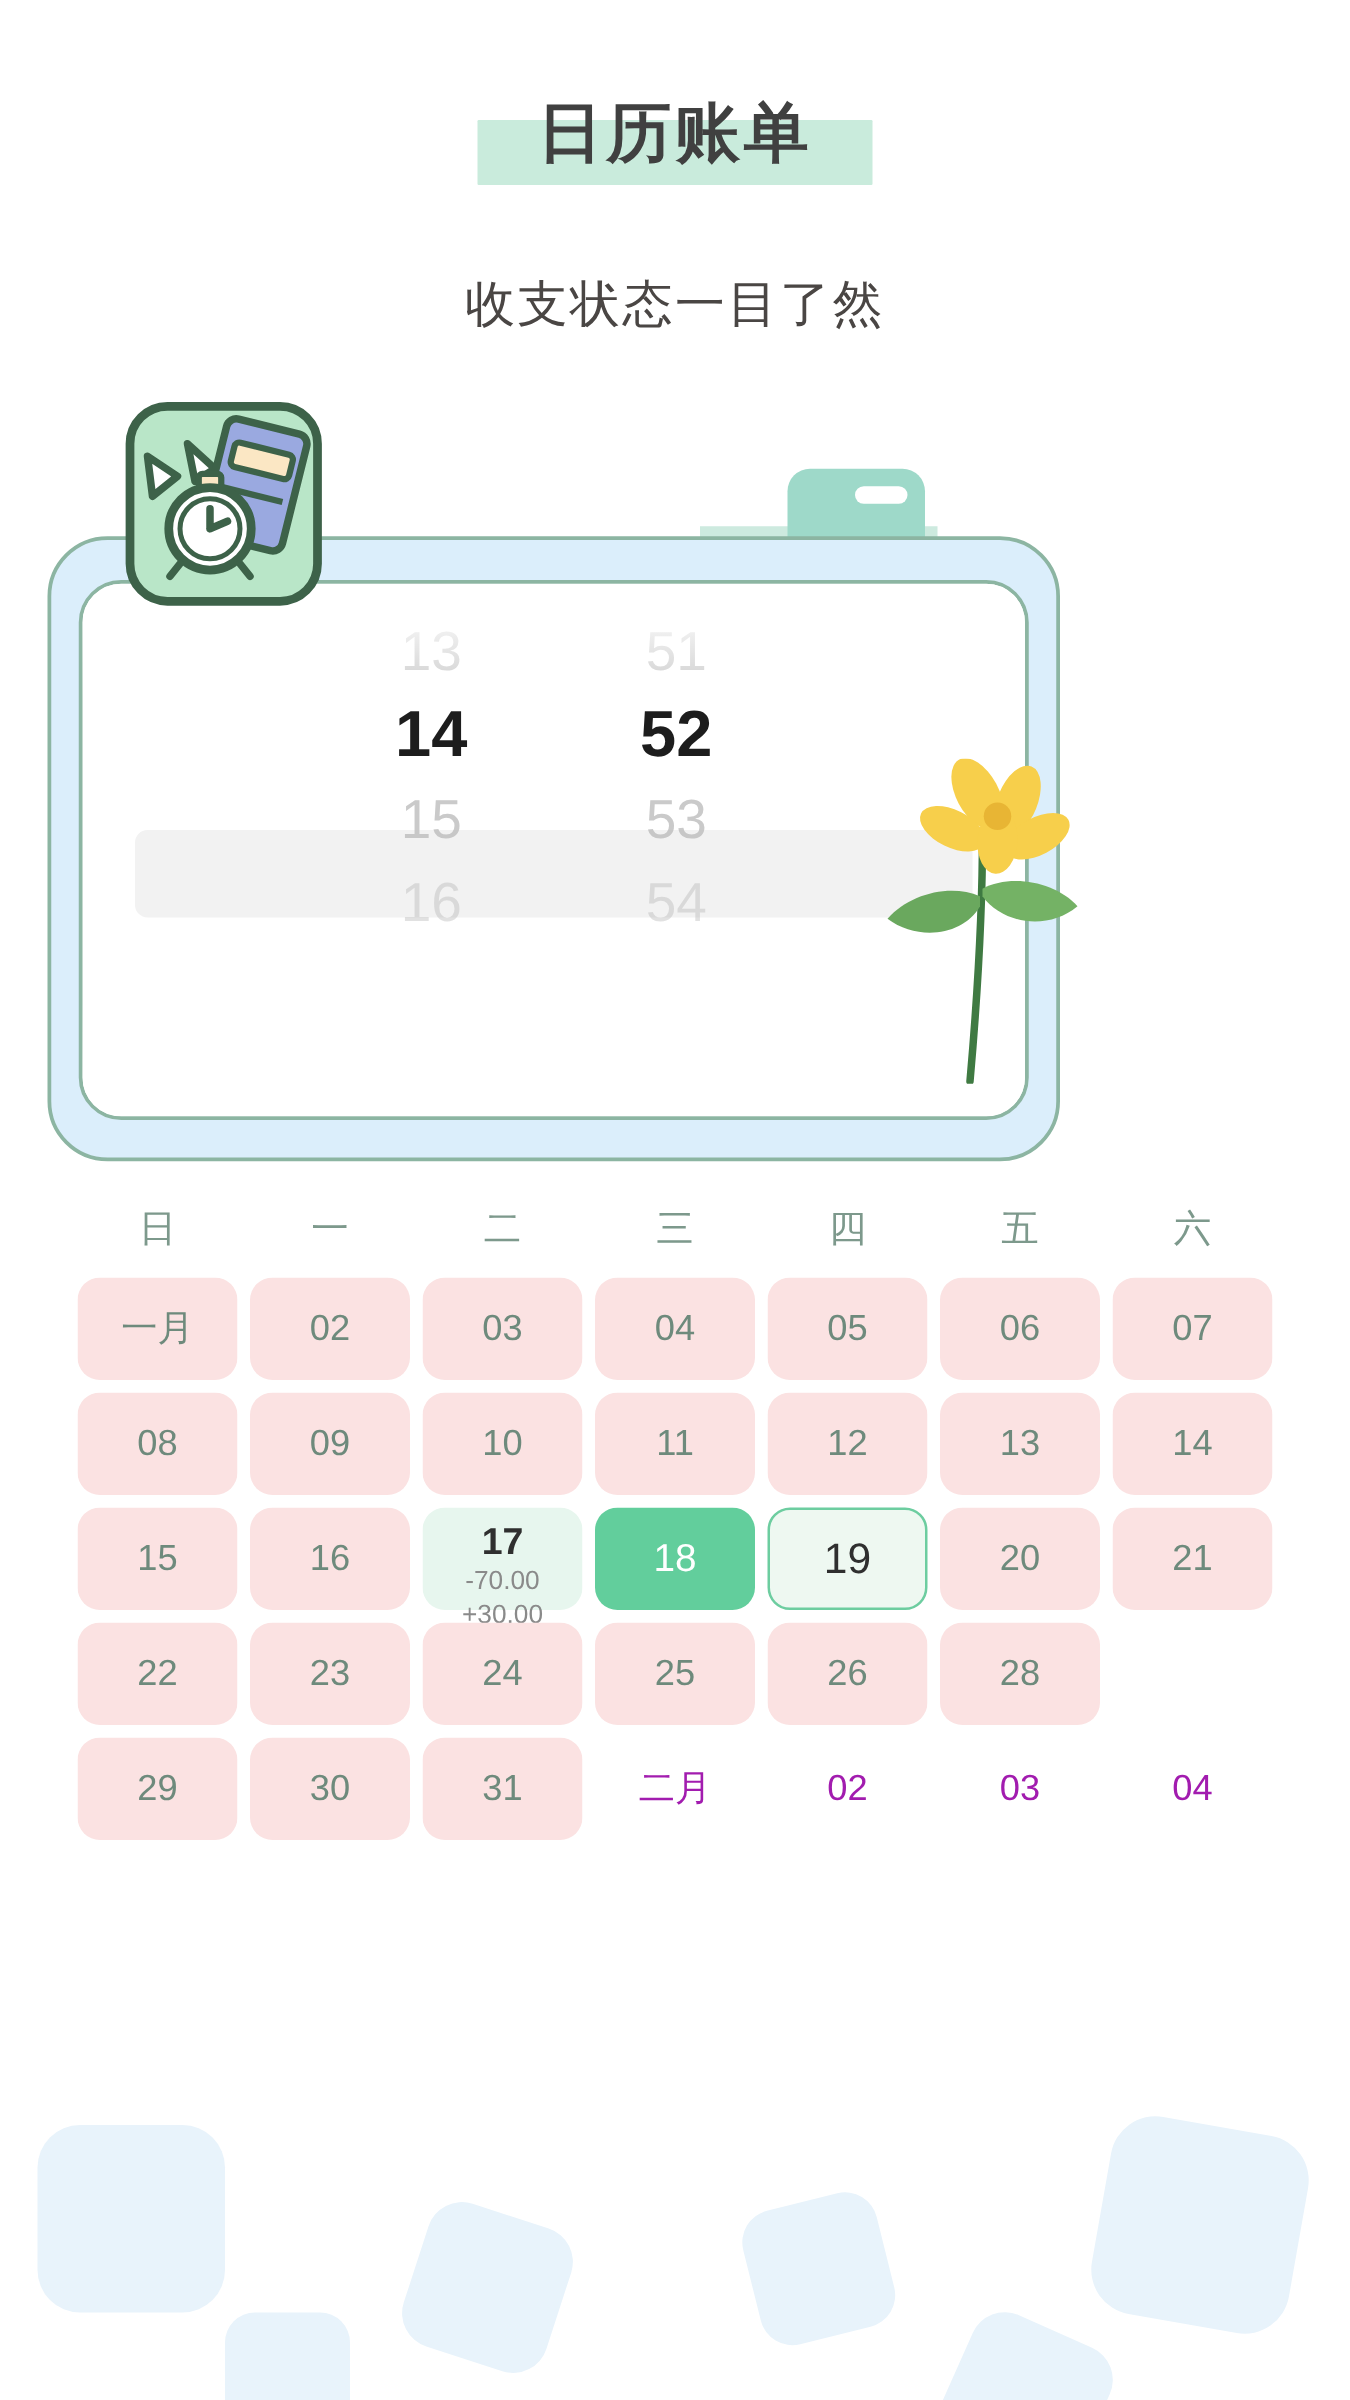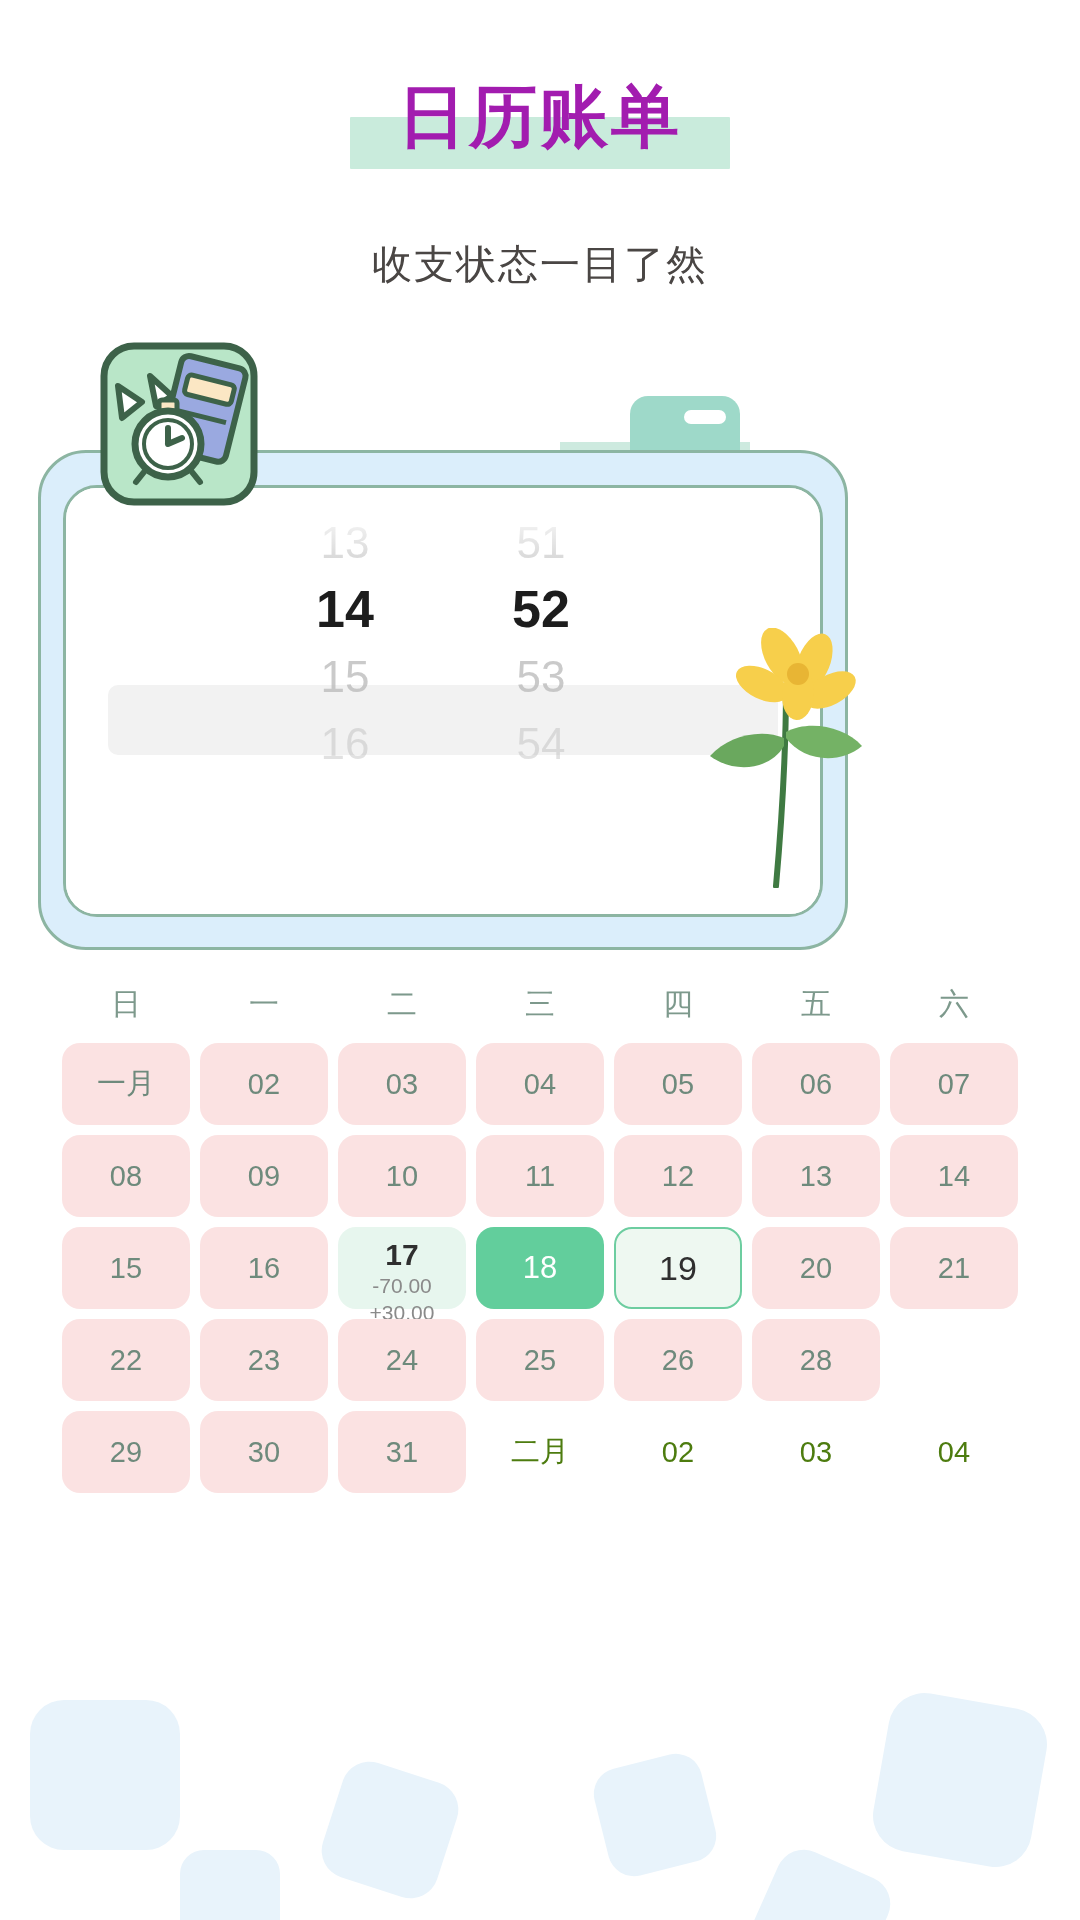--- a/index.html
+++ b/index.html
@@ -17,21 +17,21 @@
   
   .header { position:relative; z-index:3; padding-top:72px; text-align:center; }
   .title-wrap { position:relative; display:inline-block; }
   .title-band {
     position:absolute; left:-48px; right:-48px;
     bottom:-6px; height:52px;
     background:#c9ebdc; z-index:0; border-radius:1px;
   }
   .title {
     position:relative; z-index:1;
-    font-size:68px; font-weight:bold; color:#a21caf; letter-spacing:3px;
+    font-size:52px; font-weight:bold; color:#404040; letter-spacing:3px;
   }
   .subtitle {
     margin-top:74px;
     font-size:40px; color:#4a4644; letter-spacing:2px; font-weight:normal;
   }
 
   
   .phone-area { position:relative; z-index:3; margin-top:46px; height:620px; }
 
   .phone-tab {
@@ -103,21 +103,21 @@
   .cal-head { margin-bottom:18px; }
   .cal-wd { text-align:center; font-size:30px; color:#7d998c; }
   .cal-row { margin-bottom:10px; }
   .cal-cell {
     height:82px; border-radius:18px;
     background:#fbe2e2;
     display:flex; flex-direction:column; align-items:center; justify-content:center;
     font-size:29px; color:#6e8a7c;
     border:2px solid transparent;
   }
-  .cal-cell.plain { background:transparent; color:#4d7c0f; }
+  .cal-cell.plain { background:transparent; color:#a21caf; }
   .cal-cell.detail {
     background:#e7f6ee; color:#2f2f2f; font-weight:bold;
     font-size:30px; justify-content:flex-start; padding-top:9px;
   }
   .cal-cell.detail .amt {
     font-size:21px; font-weight:normal; color:#8a8a8a; line-height:1.18; margin-top:2px;
   }
   .cal-cell.today { background:#62ce9c; color:#ffffff; font-size:31px;text-align:center; }
   .cal-cell.selected {
     background:#eef8f1; color:#2f2f2f; border:2px solid #6dcda0; font-size:34px;

